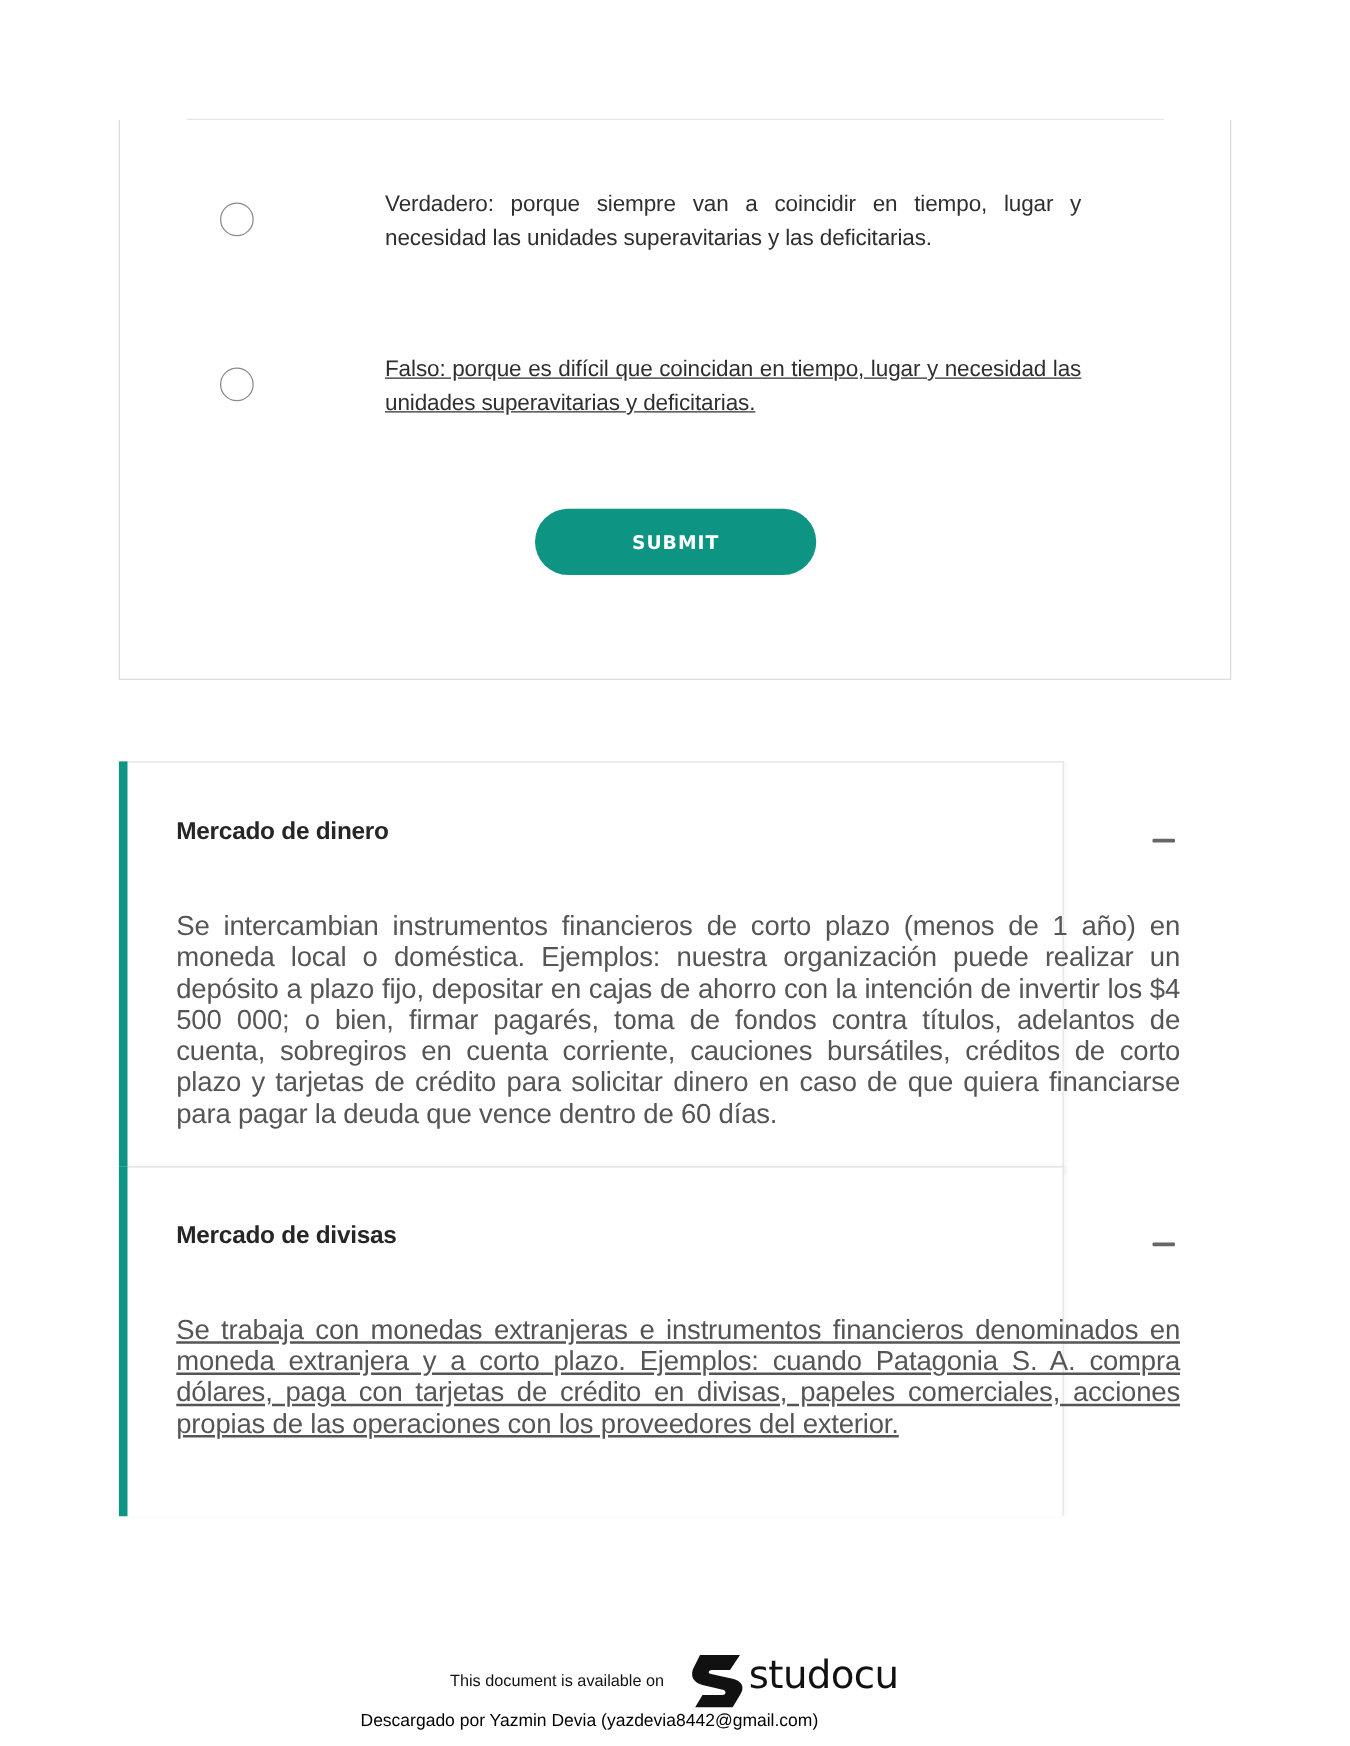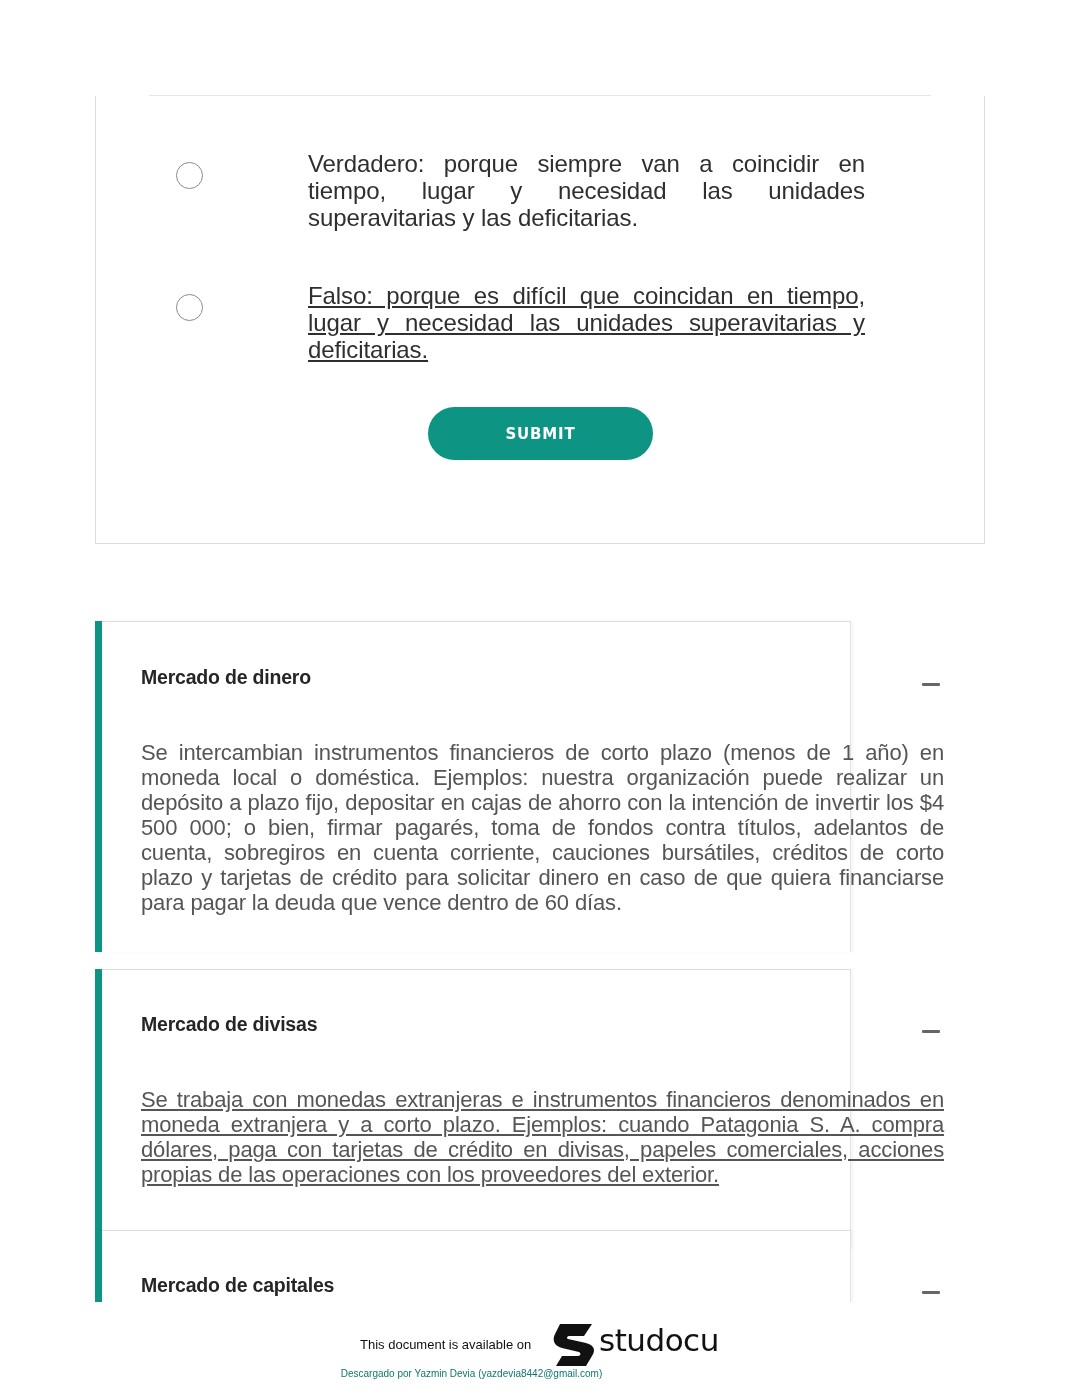--- a/index.html
+++ b/index.html
@@ -17,40 +17,39 @@
     }
     .option {
       position: absolute; left: 0; width: 100%;
     }
     .radio {
       position: absolute; left: 80px; width: 27px; height: 27px; border-radius: 50%;
       border: 1.5px solid #8a8a8a; background: #fff; cursor: pointer;
     }
     .option-text {
       position: absolute; left: 212px; width: 557px;
-      font-family: "Liberation Sans", sans-serif; font-size: 24px; line-height: 27px;
+      font-family: "Liberation Sans", sans-serif; font-size: 18px; line-height: 27px;
       color: #2f2f2f; text-align: justify; letter-spacing: -0.1px;
     }
     .submit-btn {
       position: absolute; left: 332px; top: 311px; width: 225px; height: 53px;
       border-radius: 27px; background: #0e9482; color: #ffffff; border: none;
       font-family: "DejaVu Sans", sans-serif; font-weight: bold; font-size: 15px; letter-spacing: 0.8px;
       display: flex; align-items: center; justify-content: center; cursor: pointer; text-align: center;
     }
 
     
     .accordion {
       position: absolute; left: 95px; top: 609px; width: 890px; height: 693px;
       overflow: hidden;
     }
     .acc-item {
       position: absolute; left: 0; width: 756px; background: #fff;
       border-top: 1px solid #dedede; border-right: 1px solid #e2e2e2;
       box-shadow: 2px 0 3px rgba(0,0,0,0.04);
-      margin-top: 12px;
     }
     .acc-bar {
       position: absolute; left: 0; top: -1px; bottom: 0; width: 7px; background: #0e9482;
     }
     .acc-title {
       position: absolute; left: 46px; font-family: "Liberation Sans", sans-serif;
       font-weight: bold; font-size: 19.5px; color: #262626; letter-spacing: -0.2px;
     }
     .acc-toggle {
       position: absolute; left: 826px; width: 20px; height: 14px; cursor: pointer;
@@ -73,21 +72,21 @@
     }
     .studocu-logo {
       position: absolute; left: 552px; top: 2px; width: 44px; height: 42px;
     }
     .studocu-word {
       position: absolute; left: 599px; top: 0px; font-family: "DejaVu Sans", sans-serif;
       font-weight: normal; font-size: 31px; color: #111; letter-spacing: -0.5px;
     }
     .downloaded-text {
       position: absolute; left: 0; top: 1368px; width: 943px; text-align: center;
-      font-family: "Liberation Sans", sans-serif; font-size: 10px; color: #0f766e;
+      font-family: "Liberation Sans", sans-serif; font-size: 14px; color: #000000;
     }
   </style>
 </head>
 <body>
 
 <div class="top-divider"></div>
 
 <div class="quiz-card">
   <div class="option" style="top:0;">
     <div class="radio" style="top:66px;"></div>
@@ -104,36 +103,29 @@
 
   <div class="acc-item" style="top:0; height:331px;">
     <div class="acc-bar"></div>
     <div class="acc-title" style="top:44px;">Mercado de dinero</div>
     <div class="acc-toggle" style="top:55px;">
         <span></span>
       </div>
     <div class="acc-body" style="top:118px;">Se intercambian instrumentos financieros de corto plazo (menos de 1 año) en moneda local o doméstica. Ejemplos: nuestra organización puede realizar un depósito a plazo fijo, depositar en cajas de ahorro con la intención de invertir los $4 500 000; o bien, firmar pagarés, toma de fondos contra títulos, adelantos de cuenta, sobregiros en cuenta corriente, cauciones bursátiles, créditos de corto plazo y tarjetas de crédito para solicitar dinero en caso de que quiera financiarse para pagar la deuda que vence dentro de 60 días.</div>
   </div>
 
-  <div class="acc-item" style="top:348px; height:280px;">
+  <div class="acc-item" style="top:324px; height:280px;">
     <div class="acc-bar"></div>
     <div class="acc-title" style="top:43px;">Mercado de divisas</div>
     <div class="acc-toggle" style="top:54px;">
         <span></span>
       </div>
     <div class="acc-body" style="top:117px;text-decoration:underline;">Se trabaja con monedas extranjeras e instrumentos financieros denominados en moneda extranjera y a corto plazo. Ejemplos: cuando Patagonia S. A. compra dólares, paga con tarjetas de crédito en divisas, papeles comerciales, acciones propias de las operaciones con los proveedores del exterior.</div>
   </div>
 
-  <div class="acc-item" style="top:609px; height:120px;">
-    <div class="acc-bar"></div>
-    <div class="acc-title" style="top:43px;">Mercado de capitales</div>
-    <div class="acc-toggle" style="top:54px;">
-        <span></span>
-      </div>
-  </div>
 </div>
 
 <div class="footer-line1">
   <span class="available-text">This document is available on</span>
   <svg class="studocu-logo" viewBox="0 0 44 42">
     <path d="M8 0 H40 L32 12 H18 C15 12 14 14 16 15 L34 19 C42 21 44 26 40 32 L34 42 H4 L10 32 H26 C29 32 29 29 27 28 L10 24 C2 22 0 16 3 10 Z" fill="#111"></path>
   </svg>
   <span class="studocu-word">studocu</span>
 </div>
 <div class="downloaded-text">Descargado por Yazmin Devia (yazdevia8442@gmail.com)</div>

